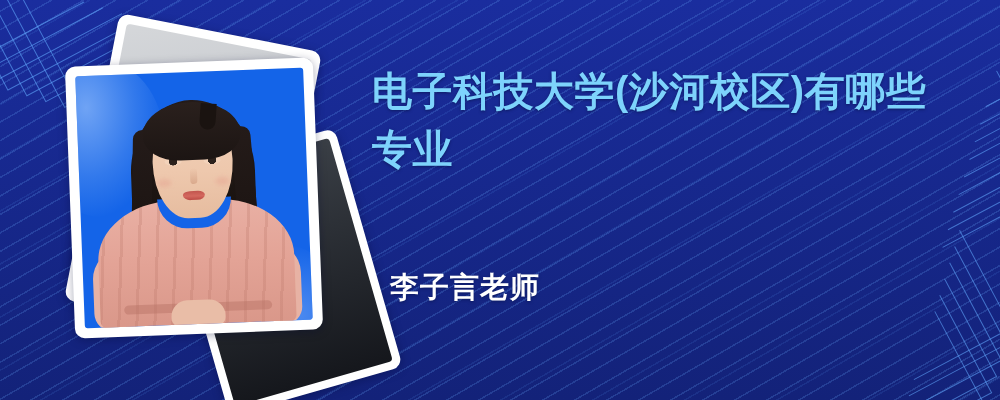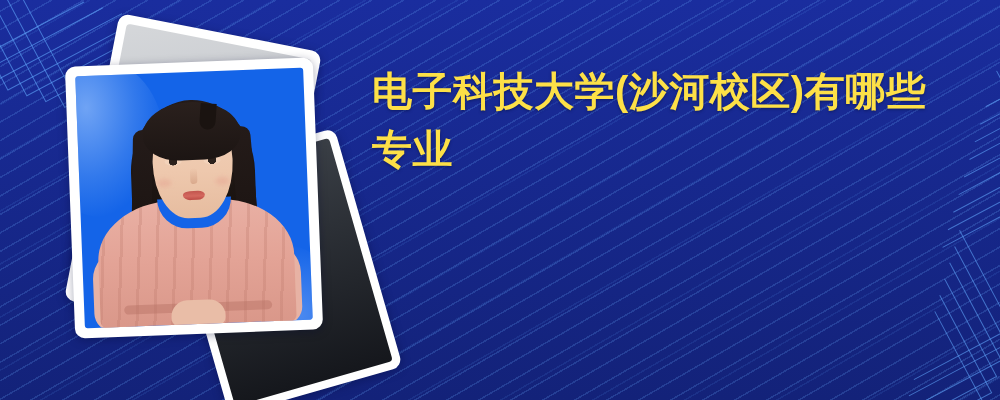--- a/index.html
+++ b/index.html
@@ -332,21 +332,21 @@
   
   .text-col {
     position: absolute;
     left: 372px;
     top: 62px;
     right: 24px;
     bottom: 30px;
   }
 
   .headline {
-    color: #fde047;
+    color: #7dd3fc;
     font-size: 40px;
     font-weight: bold;
     line-height: 1.46;
     letter-spacing: 0.5px;
     text-shadow: 0 1px 3px rgba(5,15,60,0.55);
     max-width: 580px;
   }
 
   .byline {
     position: absolute;
@@ -475,16 +475,17 @@
           <div class="hair-part"></div>
         </div>
       </div>
     </div>
   </div>
 
   <div class="text-col">
     <div class="headline">电子科技大学(沙河校区)有哪些专业</div>
 
     <div class="byline">
+      <p class="author">李子言老师</p>
     </div>
   </div>
 
 </div>
 
 </body></html>

